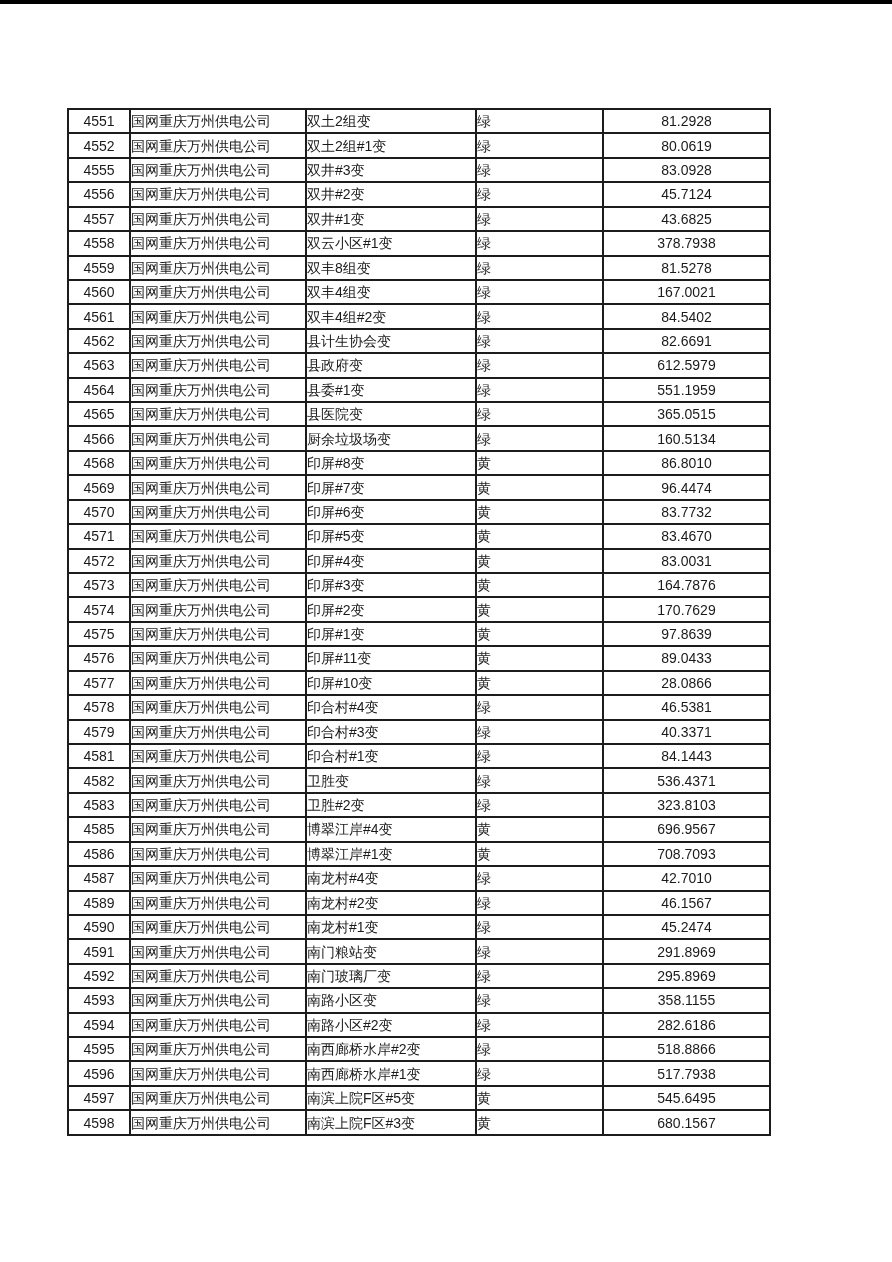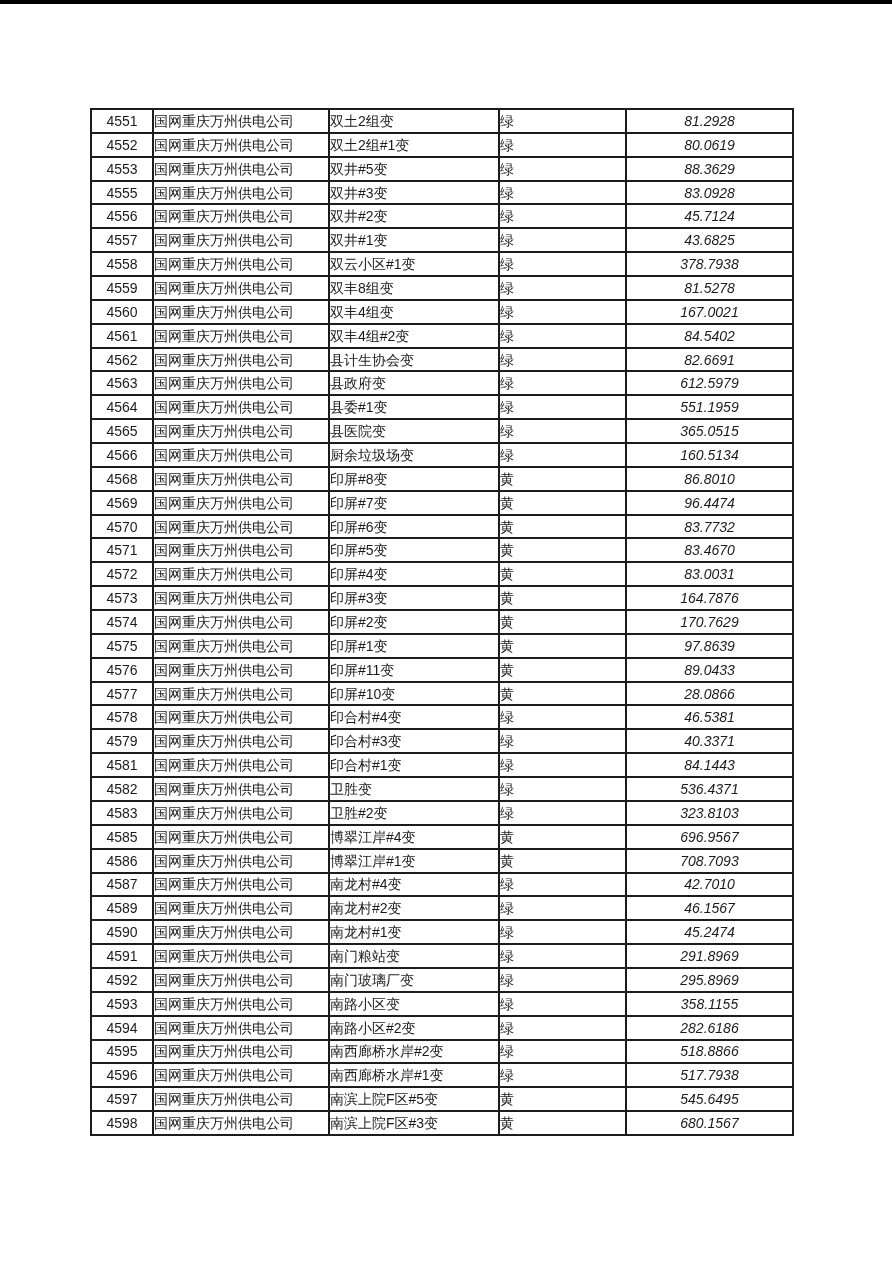--- a/index.html
+++ b/index.html
@@ -18,40 +18,40 @@
   .top-edge-bar {
     position: absolute;
     top: 0;
     left: 0;
     width: 892px;
     height: 4px;
     background: #000000;
   }
   table.data-table {
     position: absolute;
-    left: 90px;
+    left: 67px;
     top: 108px;
     width: 702px;
     height: 1028px;
     border-collapse: collapse;
     table-layout: fixed;
   }
   table.data-table td {
     border: 2px solid #1c1c1c;
     font-size: 14px;
     line-height: 1;
     height: 21.4px;
     padding: 0;
     vertical-align: middle;
     white-space: nowrap;
     overflow: hidden;
   }
   td.c0 { text-align: center; }
   td.c1, td.c2, td.c3 { text-align: left; padding-left: 4px; }
-  td.c4 { text-align: center; font-style: italic; }
+  td.c4 { text-align: center; }
 </style>
 </head>
 <body>
 
 <div class="top-edge-bar"></div>
 
 <table class="data-table">
   <colgroup>
     <col style="width:62px">
     <col style="width:176px">
@@ -68,27 +68,20 @@
         <td class="c4">81.2928</td>
       </tr>
       <tr>
         <td class="c0">4552</td>
         <td class="c1">国网重庆万州供电公司</td>
         <td class="c2">双土2组#1变</td>
         <td class="c3">绿</td>
         <td class="c4">80.0619</td>
       </tr>
       <tr>
-        <td class="c0">4553</td>
-        <td class="c1">国网重庆万州供电公司</td>
-        <td class="c2">双井#5变</td>
-        <td class="c3">绿</td>
-        <td class="c4">88.3629</td>
-      </tr>
-      <tr>
         <td class="c0">4555</td>
         <td class="c1">国网重庆万州供电公司</td>
         <td class="c2">双井#3变</td>
         <td class="c3">绿</td>
         <td class="c4">83.0928</td>
       </tr>
       <tr>
         <td class="c0">4556</td>
         <td class="c1">国网重庆万州供电公司</td>
         <td class="c2">双井#2变</td>

